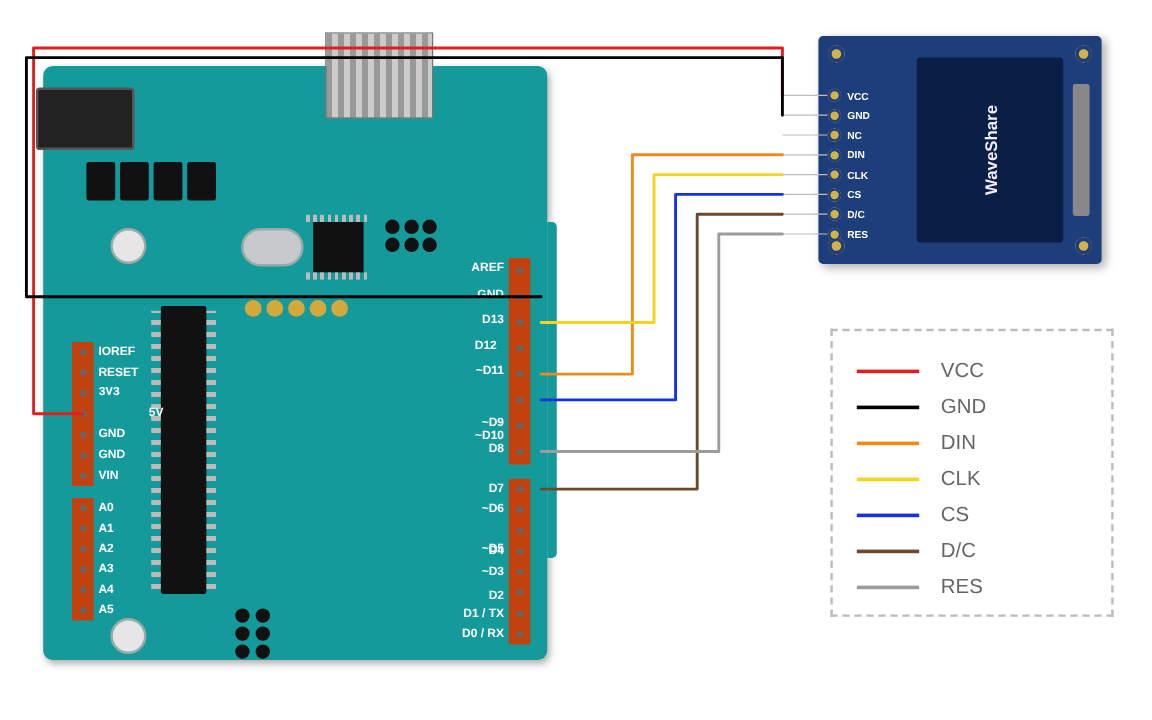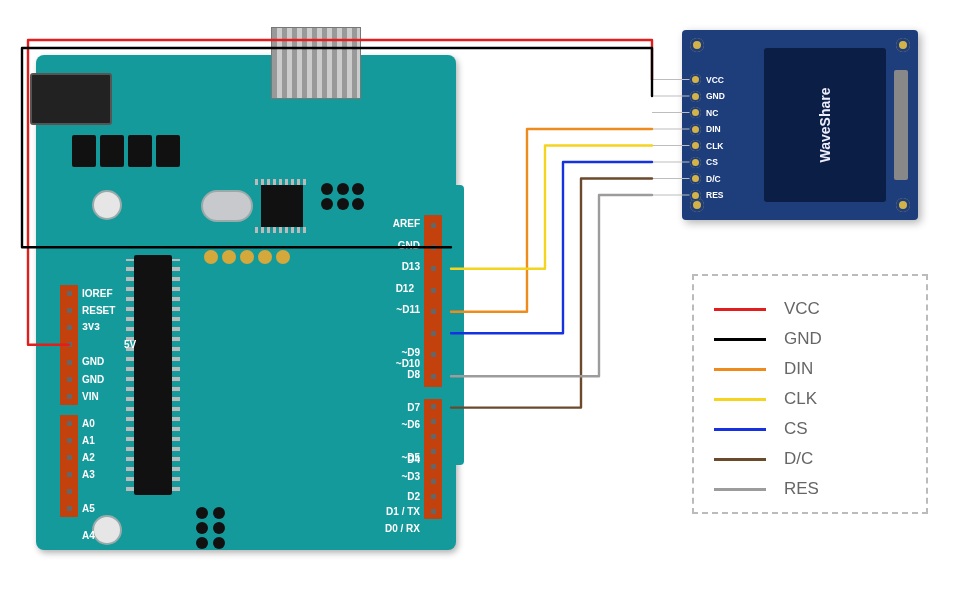--- a/index.html
+++ b/index.html
@@ -99,21 +99,21 @@
   .black-dots2 span{width:12px;height:12px;border-radius:50%;background:#111;display:inline-block;}
   
   
   .header {
     position: absolute; background: #c2410c; border-radius: 1px;
     display: flex; flex-direction: column;
   }
   .header.left1 { left: 24px; top: 230px; width: 18px; height: 120px; }
   .header.left2 { left: 24px; top: 360px; width: 18px; height: 102px; }
   .header.right1 { right: 14px; top: 160px; width: 18px; height: 172px; }
-  .header.right2 { right: 14px; top: 344px; width: 18px; height: 120px; }
+  .header.right2 { right: 14px; top: 344px; width: 18px; height: 138px; }
   
   .pin-hole { flex:1; display:flex; align-items:center; justify-content:center; }
   .pin-hole::after{content:'';width:5px;height:5px;background:#666;border-radius:1px;}
   
   .pin-label {
     position: absolute; color: #fff; font-size: 10px; font-weight: bold;
     white-space: nowrap;
   }
   
   
@@ -231,21 +231,21 @@
   <div class="header left2" id="hl2">
       <div class="pin-hole"></div>
       <div class="pin-label" style="top: 3px; left: 22px;">A0</div>
       <div class="pin-hole"></div>
       <div class="pin-label" style="top: 20px; left: 22px;">A1</div>
       <div class="pin-hole"></div>
       <div class="pin-label" style="top: 37px; left: 22px;">A2</div>
       <div class="pin-hole"></div>
       <div class="pin-label" style="top: 54px; left: 22px;">A3</div>
       <div class="pin-hole"></div>
-      <div class="pin-label" style="top: 71px; left: 22px; margin-top: 44px;">A4</div>
+      <div class="pin-label" style="top: 71px; left: 22px;">A4</div>
       <div class="pin-hole"></div>
       <div class="pin-label" style="top: 88px; left: 22px;">A5</div>
     </div>
 
   <div class="header right1" id="hr1">
       <div class="pin-hole"></div>
       <div class="pin-label" style="top: 3px; right: 22px; text-align: right;">AREF</div>
       <div class="pin-hole"></div>
       <div class="pin-label" style="top: 24.5px; right: 22px; text-align: right;">GND</div>
       <div class="pin-hole"></div>

